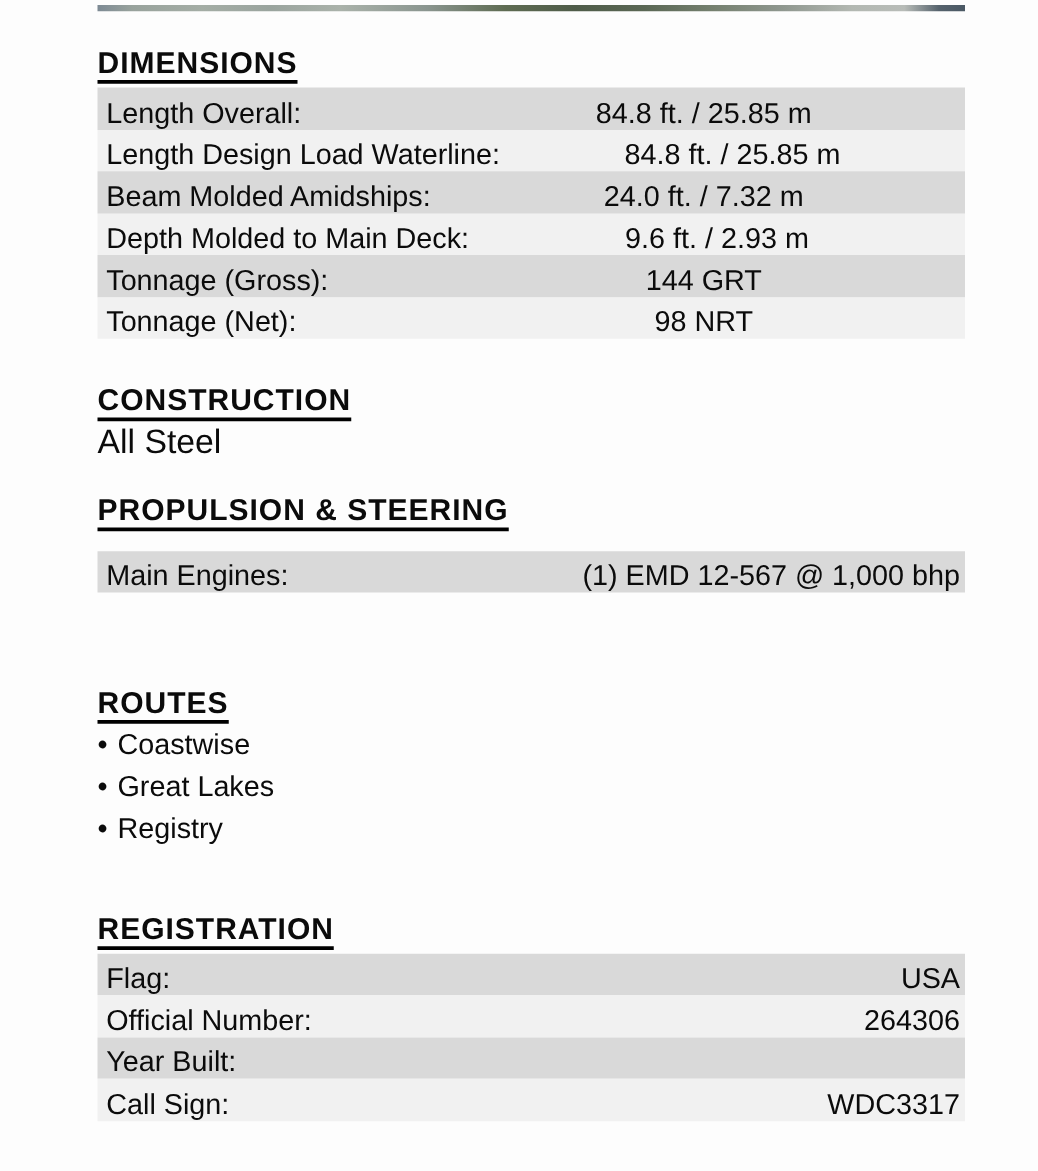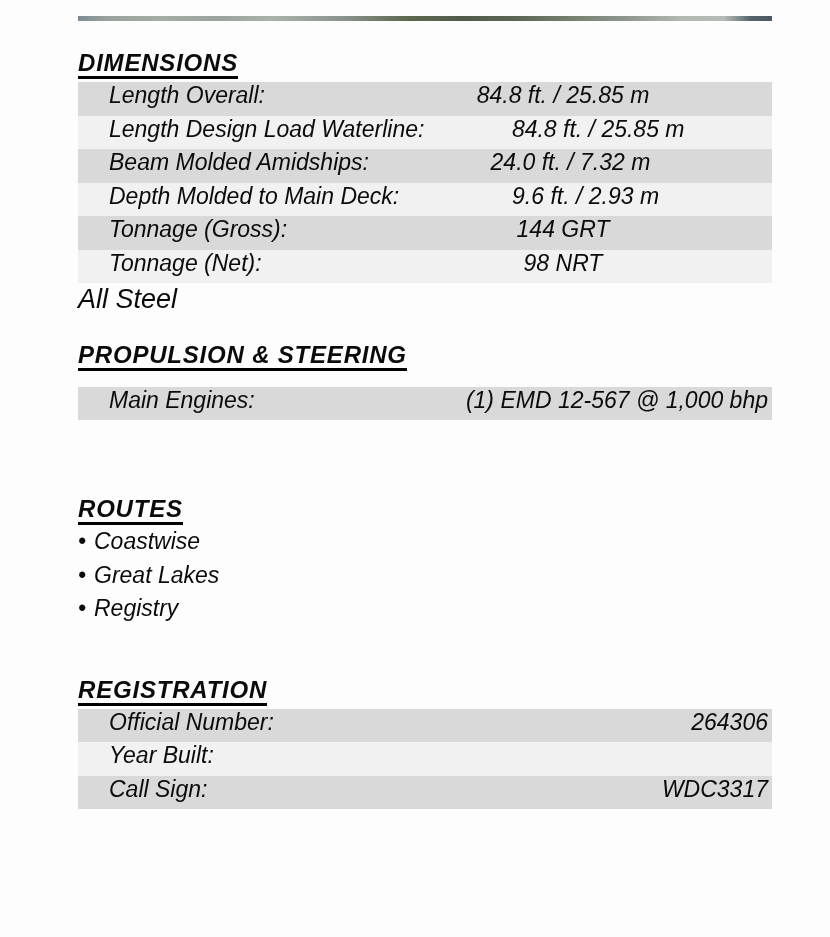--- a/index.html
+++ b/index.html
@@ -6,23 +6,22 @@
   body{
     width:830px;height:937px;
     background:#fdfdfd;
     font-family:"Liberation Sans", sans-serif;
     color:#0b0b0b;
     position:relative;
     overflow:hidden;
   }
   .content{
     position:absolute;
-    left:78px;top:16px;
+    left:78px;top:4px;
     width:694px;
-    font-style:italic;
   }
   .photo-strip{
     height:5px;width:694px;
     background:linear-gradient(90deg,
       #7d8a94 0%, #98a29c 4%, #a4ada5 12%, #9aa49e 20%, #aab2aa 28%,
       #8a958f 38%, #5e6b52 47%, #4f5c49 55%, #5a6754 63%, #75806f 71%,
       #8f978f 79%, #b3b8b2 87%, #b8bcb8 93%, #55626c 97%, #4a5864 100%);
   }
   .heading-wrap{line-height:0;}
   .heading{
@@ -36,24 +35,23 @@
   }
   .mt-dimensions{margin-top:30px;}
   .mt-construction{margin-top:38px;}
   .mt-propulsion{margin-top:26px;}
   .mt-routes{margin-top:77px;}
   .mt-registration{margin-top:52px;}
 
   .spec-table{margin-top:3px;}
   .spec-row{
     display:flex;
-    align-items:flex-start;
+    align-items:flex-end;
     height:33.5px;
     font-size:23px;
-    padding-left:24px;
   }
   .spec-row .label{
     padding-left:7px;
     white-space:nowrap;
   }
   
   .spec-row:nth-child(odd){background:#d9d9d9;}
   .spec-row:nth-child(even){background:#f1f1f1;}
 
   .dim-table .value{
@@ -117,20 +115,23 @@
     <div class="spec-row">
       <span class="label">Tonnage (Gross):</span>
       <span class="value">144 GRT</span>
     </div>
     <div class="spec-row">
       <span class="label">Tonnage (Net):</span>
       <span class="value">98 NRT</span>
     </div>
   </div>
 
+  <div class="heading-wrap mt-construction">
+    <span class="heading">CONSTRUCTION</span>
+  </div>
   <div class="plain-text">All Steel</div>
 
   <div class="heading-wrap mt-propulsion">
     <span class="heading">PROPULSION &amp; STEERING</span>
   </div>
   <div class="spec-table right-table prop-table">
     <div class="spec-row">
       <span class="label">Main Engines:</span>
       <span class="value">(1) EMD 12-567 @ 1,000 bhp</span>
     </div>
@@ -152,20 +153,24 @@
       <span class="bullet-glyph">•</span>
       <span>Registry</span>
     </div>
   </div>
 
   <div class="heading-wrap mt-registration">
     <span class="heading">REGISTRATION</span>
   </div>
   <div class="spec-table right-table">
     <div class="spec-row">
+      <span class="label">Flag:</span>
+      <span class="value">USA</span>
+    </div>
+    <div class="spec-row">
       <span class="label">Official Number:</span>
       <span class="value">264306</span>
     </div>
     <div class="spec-row">
       <span class="label">Year Built:</span>
     </div>
     <div class="spec-row">
       <span class="label">Call Sign:</span>
       <span class="value">WDC3317</span>
     </div>

